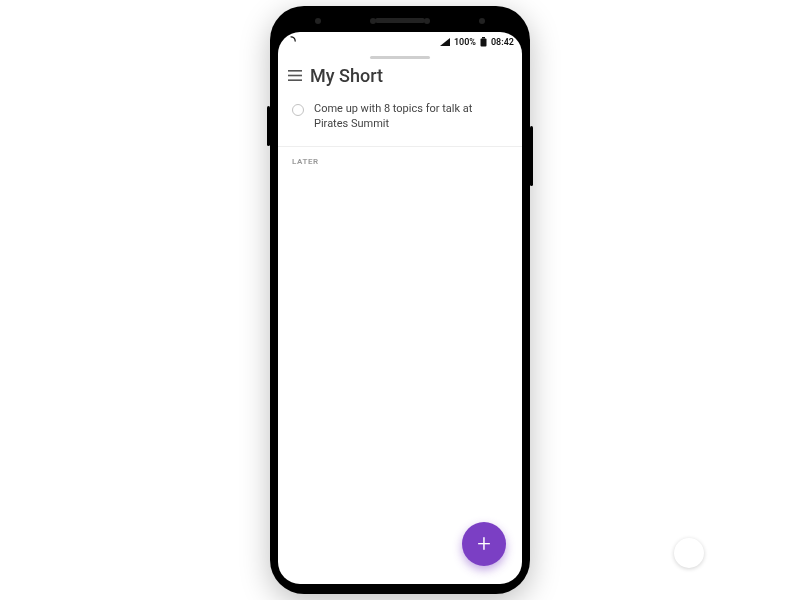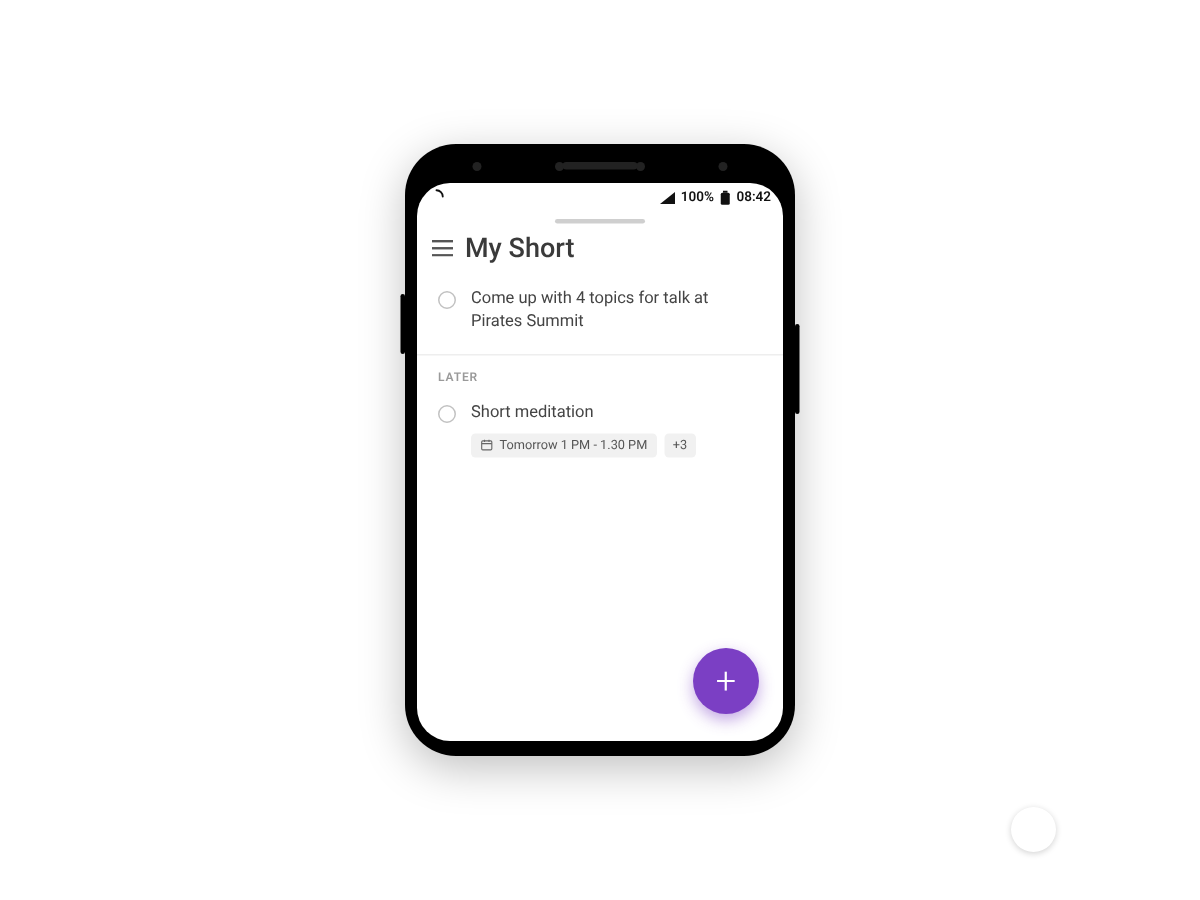--- a/index.html
+++ b/index.html
@@ -1,19 +1,19 @@
 <!DOCTYPE html>
 <html><head>
 <meta charset="utf-8">
 <style>
   * { box-sizing: border-box; margin: 0; padding: 0; }
   html, body { width: 800px; height: 600px; background: #ffffff; font-family: -apple-system, BlinkMacSystemFont, "Segoe UI", Roboto, Helvetica, Arial, sans-serif; }
   .stage { width: 800px; height: 600px; position: relative; display: flex; align-items: center; justify-content: center; }
   .phone-frame {
-    width: 260px; height: 408px;
+    width: 260px; height: 588px;
     background: #000; border-radius: 34px;
     position: relative;
     box-shadow: 0 8px 30px rgba(0,0,0,0.25);
   }
   .phone-frame::before, .phone-frame::after {
     content: ""; position: absolute; background: #000; border-radius: 3px;
   }
   .phone-frame::before { 
     right: -3px; top: 120px; width: 3px; height: 60px;
   }
@@ -128,48 +128,26 @@
               <rect y="4.7" width="14" height="1.6" fill="#555"></rect>
               <rect y="9.4" width="14" height="1.6" fill="#555"></rect>
             </svg>
         </span>
         <div class="title">My Short</div>
       </div>
 
       <div class="task-row">
         <div class="task-radio"></div>
         <div class="task-body">
-          <div class="task-title">Come up with 4 topics for talk at Pirates Summit</div>
+          <div class="task-title">Come up with 8 topics for talk at Pirates Summit</div>
         </div>
       </div>
       <div class="divider"></div>
 
       <div class="section-label">LATER</div>
-      <div class="task-row">
-        <div class="task-radio"></div>
-        <div class="task-body">
-          <div class="task-title">Short meditation</div>
-          <div class="chips">
-            <span class="chip">
-              <span>
-                <svg width="9" height="9" viewBox="0 0 24 24" fill="none" stroke="#666" stroke-width="2">
-                    <rect x="3" y="5" width="18" height="16" rx="2"></rect>
-                    <line x1="3" y1="10" x2="21" y2="10"></line>
-                    <line x1="8" y1="3" x2="8" y2="7"></line>
-                    <line x1="16" y1="3" x2="16" y2="7"></line>
-                  </svg>
-              </span>
-              <span>Tomorrow 1 PM - 1.30 PM</span>
-            </span>
-            <span class="chip">
-              <span>+3</span>
-            </span>
-          </div>
-        </div>
-      </div>
 
       <div class="fab">
         <span>+</span>
       </div>
 
     </div>
   </div>
 
   <div class="cursor-dot"></div>
 </div>

